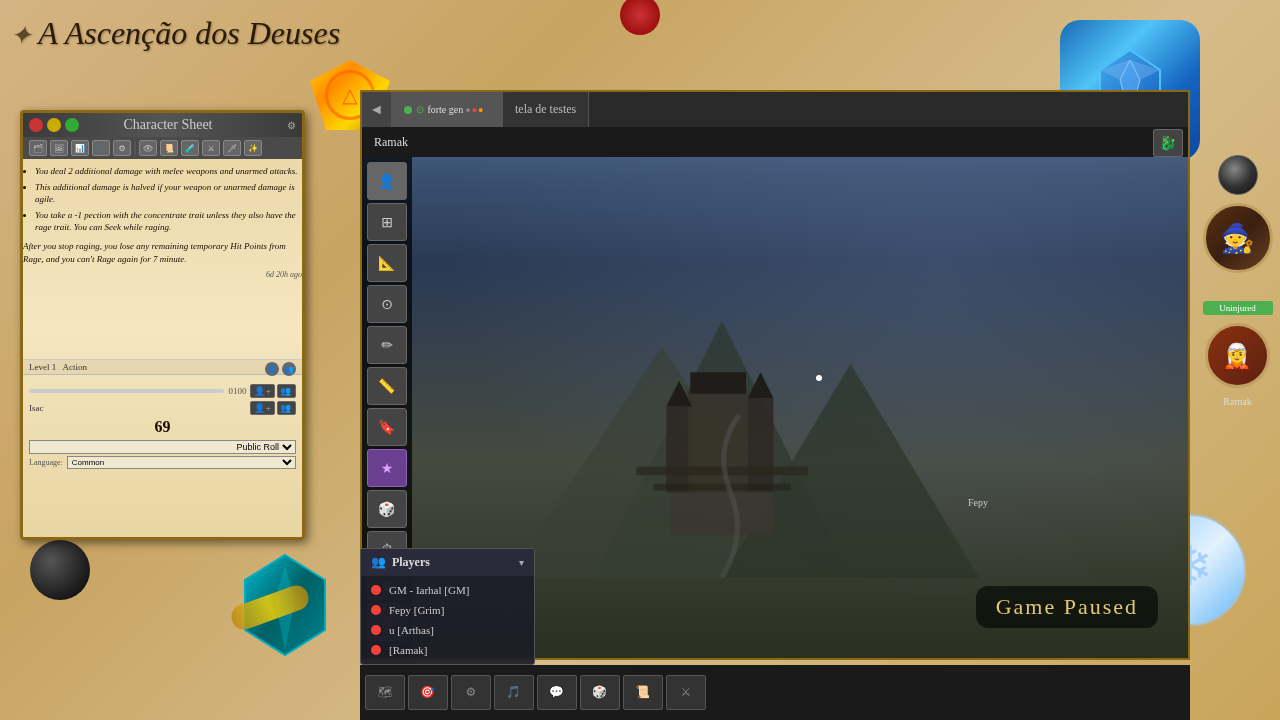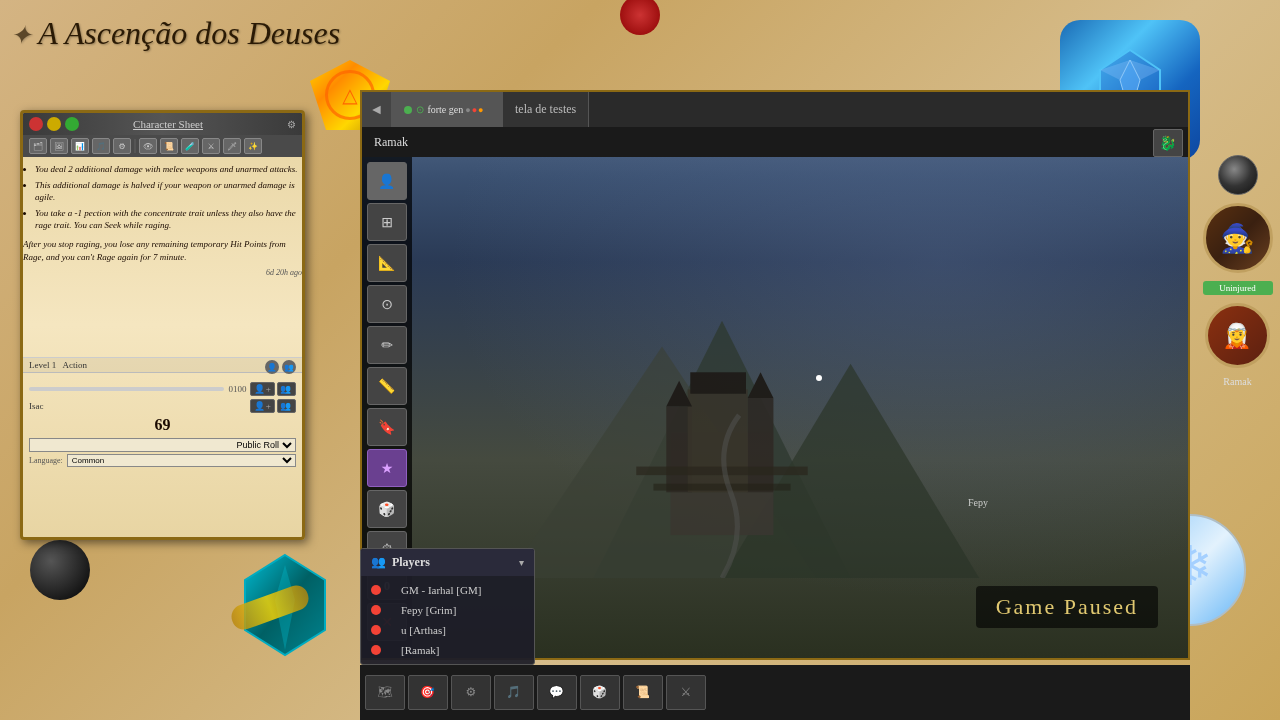--- a/index.html
+++ b/index.html
@@ -262,21 +262,21 @@
 
     
     .game-paused {
       position: absolute;
       bottom: 30px;
       right: 30px;
       background: rgba(0,0,0,0.6);
       color: #e0c870;
       font-size: 22px;
       padding: 8px 20px;
-      border-radius: 4px;
+      border-radius: 12px;
       font-family: 'Georgia', serif;
       letter-spacing: 2px;
     }
 
     
     .nav-bar {
       position: absolute;
       top: 0;
       left: 0;
       right: 0;
@@ -449,21 +449,21 @@
       font-size: 10px;
     }
 
     .players-list {
       padding: 4px 0;
     }
 
     .player-item {
       display: flex;
       align-items: center;
-      gap: 20px;
+      gap: 8px;
       padding: 4px 10px;
       cursor: pointer;
     }
 
     .player-dot {
       width: 10px;
       height: 10px;
       border-radius: 50%;
       flex-shrink: 0;
     }
@@ -644,21 +644,21 @@
     </defs>
     <text x="60" y="75" text-anchor="middle" font-size="55" fill="rgba(150,200,255,0.8)">❄</text>
   </svg>
 </div>
 
 <div class="left-panel">
   <div class="left-panel-header">
     <span class="panel-icon red"></span>
     <span class="panel-icon yellow"></span>
     <span class="panel-icon green"></span>
-    <span style="flex:1; text-align:center; font-size:11px; color:#ccc; margin-left:-30px;text-decoration:underline;">Character Sheet</span>
+    <span style="flex:1; text-align:center; font-size:14px; color:#ccc; margin-left:-30px;">Character Sheet</span>
     <span style="color:#aaa; font-size:10px;">⚙</span>
   </div>
   <div class="panel-toolbar">
     <span class="panel-toolbar-btn">🗂</span>
     <span class="panel-toolbar-btn">🖼</span>
     <span class="panel-toolbar-btn">📊</span>
     <span class="panel-toolbar-btn">🎵</span>
     <span class="panel-toolbar-btn">⚙</span>
     <span style="width:2px; height:14px; background:#555; display:inline-block;"></span>
     <span class="panel-toolbar-btn">👁</span>
@@ -805,21 +805,21 @@
 
 <div style="position:absolute; top:155px; right:5px; width:75px; z-index:25; display:flex; flex-direction:column; align-items:center; gap:8px;">
 
   <div style="width:40px; height:40px; background: radial-gradient(circle at 40% 35%, #888, #333, #111); border-radius:50%; border:1px solid #666; display:flex; align-items:center; justify-content:center;">
   </div>
 
   <div style="width:70px; height:70px; border-radius:50%; background:linear-gradient(135deg, #5a3010, #3a2010, #6a4020); border:3px solid #c0a060; overflow:hidden; display:flex; align-items:center; justify-content:center; font-size:28px; cursor:pointer;">
     🧙
   </div>
 
-  <div style="background:#4caf50; color:#fff; font-size:9px; padding:2px 5px; border-radius:3px; text-align:center; width:70px;">Uninjured</div>
+  <div style="background:#4caf50; color:#fff; font-size:9px; padding:2px 5px; border-radius:3px; text-align:center; width:70px;margin-top:20px;">Uninjured</div>
 
   <div style="width:65px; height:65px; border-radius:50%; background:linear-gradient(135deg, #8B3010, #5C2010); border:3px solid #c0a060; overflow:hidden; display:flex; align-items:center; justify-content:center; font-size:24px; cursor:pointer;">
     🧝
   </div>
 
   <div style="color:#ddd; font-size:10px; text-align:center;">Ramak</div>
 </div>
 
 <div class="players-panel">
   <div class="players-header">

